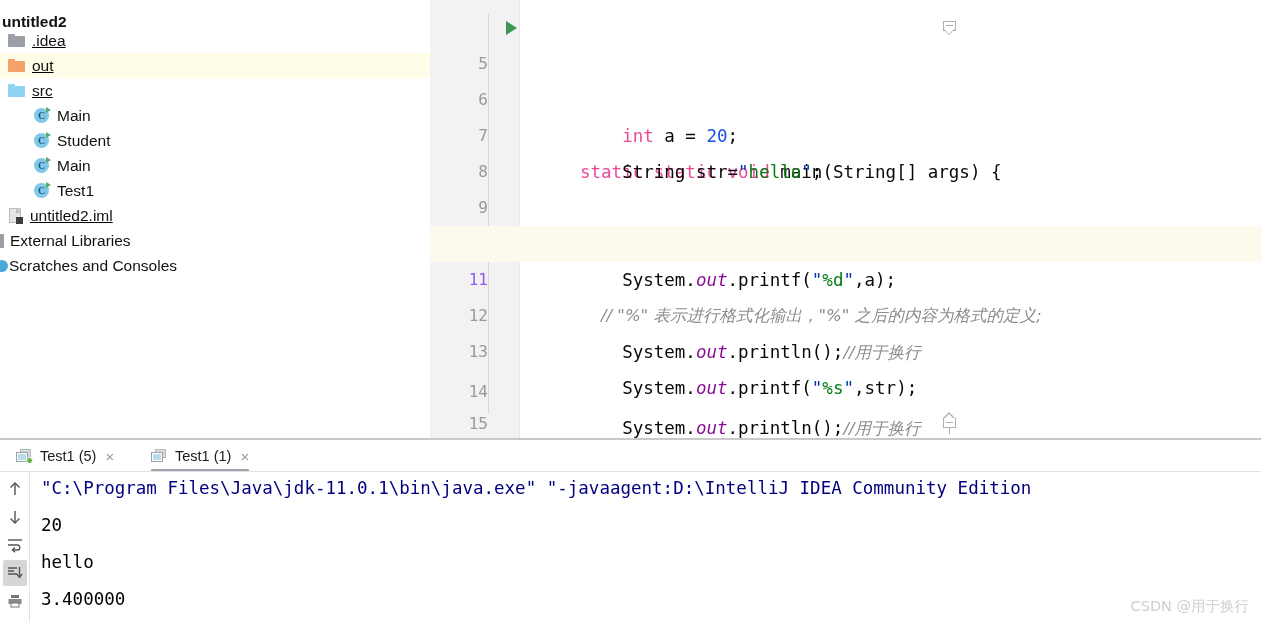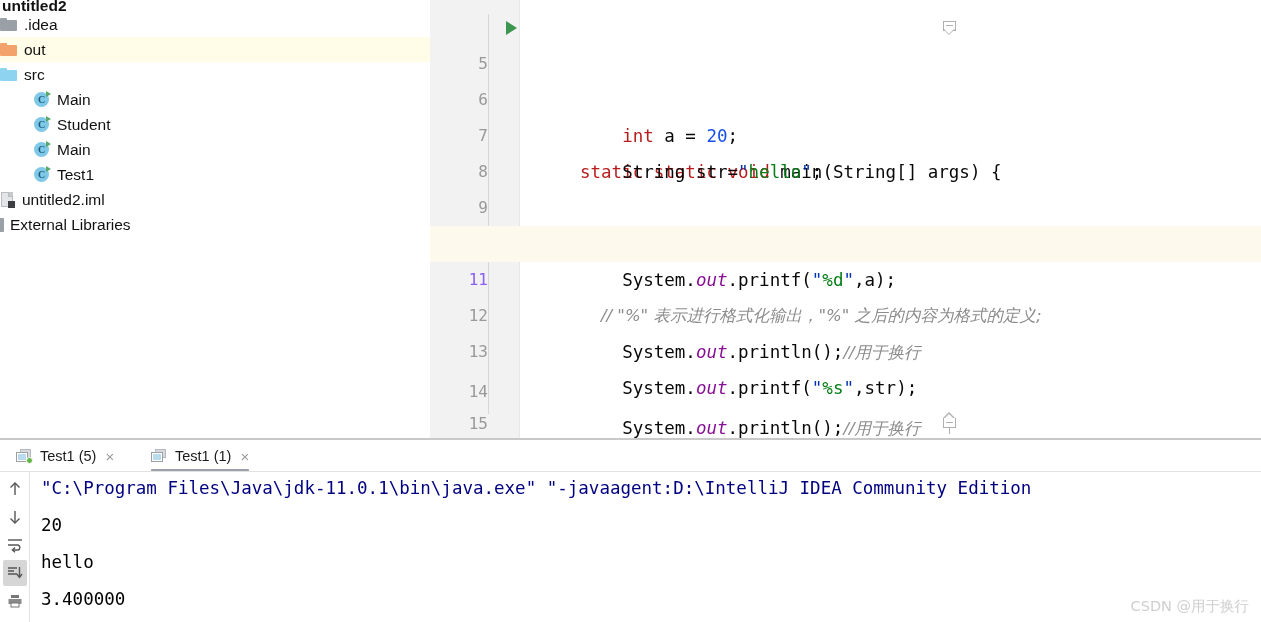--- a/index.html
+++ b/index.html
@@ -10,34 +10,34 @@
     background: #ffffff;
     font-family: "Liberation Sans", sans-serif;
   }
   #app { position: relative; width: 1261px; height: 622px; overflow: hidden; background:#fff; }
 
   
   .top-area { position:absolute; left:0; top:0; width:1261px; height:440px; }
 
   
   .project-pane {
-    position:absolute; left:0; top:0; width:430px; height:440px;
+    position:absolute; left:0; top:16px; width:430px; height:440px;
     background:#ffffff; overflow:hidden;
   }
   .tree-row {
     position:relative; height:25px; line-height:25px;
     white-space:nowrap; font-size:15px; color:#000000;
     display:flex; align-items:center;
   }
   .tree-row.sel { background:#fffce8; }
   .tree-row .lbl { font-size:15.5px; color:#111; }
   .tree-row.cut { height:12px; line-height:12px; overflow:hidden; }
   .tree-row.cut .lbl { font-weight:bold; }
   .ind-0 { padding-left:2px; }
-  .ind-1 { padding-left:0; }
+  .ind-1 { padding-left:8px;text-decoration:underline; }
   .ind-2 { padding-left:34px; }
 
   .ico { display:inline-block; position:relative; margin-right:7px; flex:0 0 auto; }
 
   
   .ico-folder { width:17px; height:13px; }
   .ico-folder i { position:absolute; display:block; }
   .ico-folder .tab { left:0; top:0; width:7px; height:3px; border-radius:1px 1px 0 0; }
   .ico-folder .body { left:0; top:2px; width:17px; height:11px; border-radius:1px; }
   .f-gray .tab, .f-gray .body { background:#9aa0a6; }
@@ -149,21 +149,21 @@
   }
   .fold-end .pt2 {
     position:absolute; left:1px; top:1.5px; width:0; height:0;
     border-left:5.5px solid transparent; border-right:5.5px solid transparent;
     border-bottom:5px solid #fff;
   }
   .fold-end .dash { position:absolute; left:3px; top:10px; width:7px; height:1px; background:#b0b0b0; }
   .fold-end .stem { position:absolute; left:6px; top:16px; width:1px; height:6px; background:#b0b0b0; }
 
   
-  .kw   { color:#b91c1c; }
+  .kw   { color:#ec4899; }
   .num2 { color:#1750eb; }
   .str  { color:#067d17; }
   .qt   { color:#0033b3; }
   .pln  { color:#080808; }
   .fld  { color:#871094; font-style:italic; }
   .cmt-cn { color:#8c8c8c; font-style:italic; font-family:"DejaVu Sans", sans-serif; font-size:16.5px; }
 
   
   .h-split { position:absolute; left:0; top:438px; width:1261px; height:2px; background:#c9c9c9; }
 
@@ -289,20 +289,26 @@
         <span class="lbl">untitled2.iml</span>
       </div>
 
       <div class="tree-row ind-0">
         <span class="ico ico-lib">
             <span class="b"></span>
           </span>
         <span class="lbl">External Libraries</span>
       </div>
 
+      <div class="tree-row ind-0">
+        <span class="ico ico-scratch">
+            <span class="b"></span>
+          </span>
+        <span class="lbl">Scratches and Consoles</span>
+      </div>
     </div>
 
     <div class="editor">
       <div class="gutter"></div>
       <div class="gutter-sep"></div>
       <div class="indent-guide"></div>
 
       <div class="eline" style="top:10px">
         <span class="num">5</span>
         <span class="run-tri"></span>

